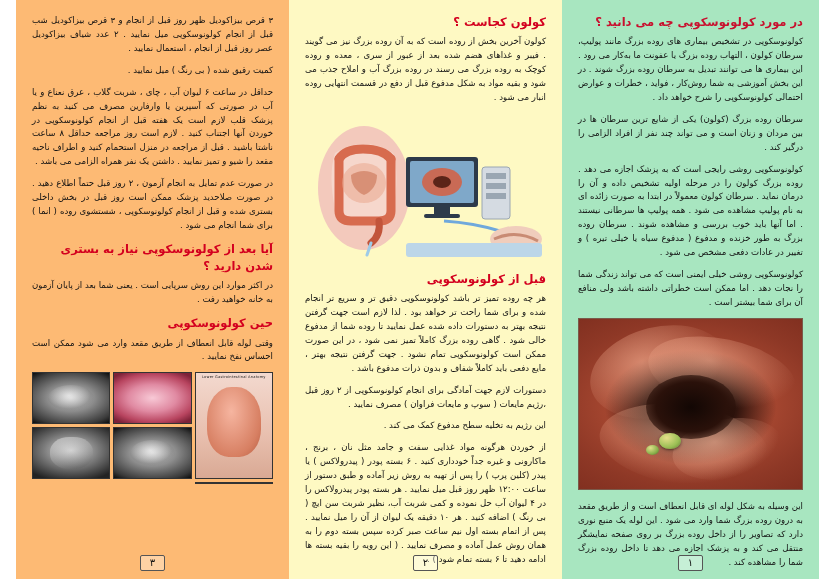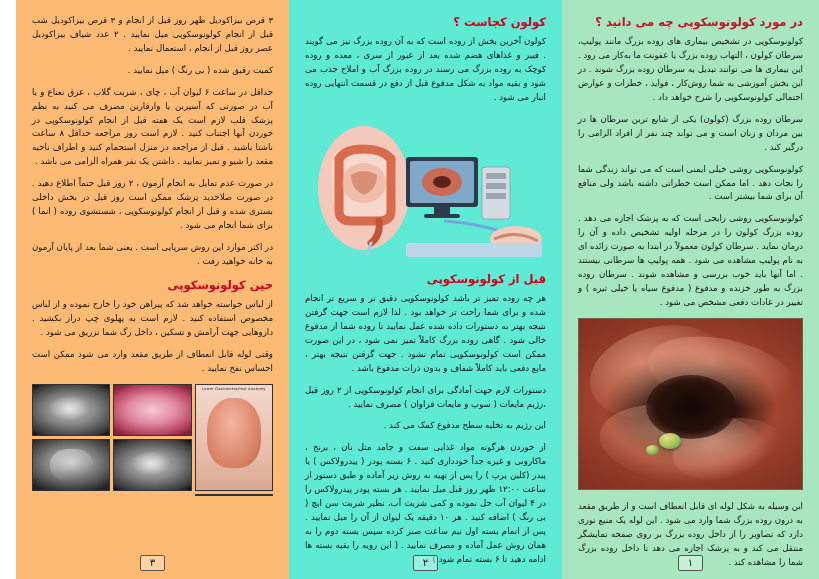--- a/index.html
+++ b/index.html
@@ -15,21 +15,21 @@
     display:flex;
     flex-direction:row; 
   }
   .panel{
     position:relative;
     height:579px;
     box-sizing:border-box;
     padding:14px 16px 30px 16px;
   }
   .panel-1{ width:257px; background:#a8e6c0; }
-  .panel-2{ width:273px; background:#5eead4; }
+  .panel-2{ width:273px; background:#fef9c3; }
   .panel-3{ width:273px; background:#fdba74; }
 
   .sec-title{
     color:#d3001f;
     font-size:11.5px;
     font-weight:bold;
     text-align:right;
     margin:0 0 4px 0;
     line-height:1.5;
     direction:rtl;
@@ -173,22 +173,22 @@
 </style>
 </head>
 <body>
 
 <div class="brochure">
 
   <div class="panel panel-1">
     <h2 class="sec-title">در مورد کولونوسکوپی چه می دانید ؟</h2>
     <p class="body-text">کولونوسکوپی در تشخیص بیماری های روده بزرگ مانند پولیپ، سرطان کولون ، التهاب روده بزرگ یا عفونت ما به‌کار می رود . این بیماری ها می توانند تبدیل به سرطان روده بزرگ شوند . در این بخش آموزشی به شما روش‌کار ، فواید ، خطرات و عوارض احتمالی کولونوسکوپی را شرح خواهد داد .</p>
     <p class="body-text">سرطان روده بزرگ (کولون) یکی از شایع ترین سرطان ها در بین مردان و زنان است و می تواند چند نفر از افراد الزامی را درگیر کند .</p>
+    <p class="body-text">کولونوسکوپی روشی رایجی است که به پزشک اجازه می دهد . روده بزرگ کولون را در مرحله اولیه تشخیص داده و آن را درمان نماید . سرطان کولون معمولاً در ابتدا به صورت زائده ای به نام پولیپ مشاهده می شود . همه پولیپ ها سرطانی نیستند . اما آنها باید خوب بررسی و مشاهده شوند . سرطان روده بزرگ به طور خزنده و مدفوع ( مدفوع سیاه یا خیلی تیره ) و تغییر در عادات دفعی مشخص می شود .</p>
     <p class="body-text">کولونوسکوپی روشی خیلی ایمنی است که می تواند زندگی شما را نجات دهد . اما ممکن است خطراتی داشته باشد ولی منافع آن برای شما بیشتر است .</p>
-    <p class="body-text">کولونوسکوپی روشی رایجی است که به پزشک اجازه می دهد . روده بزرگ کولون را در مرحله اولیه تشخیص داده و آن را درمان نماید . سرطان کولون معمولاً در ابتدا به صورت زائده ای به نام پولیپ مشاهده می شود . همه پولیپ ها سرطانی نیستند . اما آنها باید خوب بررسی و مشاهده شوند . سرطان روده بزرگ به طور خزنده و مدفوع ( مدفوع سیاه یا خیلی تیره ) و تغییر در عادات دفعی مشخص می شود .</p>
 
     <div class="colon-photo">
       <div class="fold f1"></div>
       <div class="fold f2"></div>
       <div class="fold f3"></div>
       <div class="fold f4"></div>
       <div class="dark-center"></div>
       <div class="polyp"></div>
       <div class="polyp2"></div>
     </div>
@@ -240,24 +240,24 @@
 
     <div class="page-num"><span>۲</span></div>
   </div>
 
   <div class="panel panel-3">
     <p class="body-text">۳ قرص بیزاکودیل ظهر روز قبل از انجام و ۳ قرص بیزاکودیل شب قبل از انجام کولونوسکوپی میل نمایید . ۲ عدد شیاف بیزاکودیل عصر روز قبل از انجام ، استعمال نمایید .</p>
     <p class="body-text">کمیت رقیق شده ( بی رنگ ) میل نمایید .</p>
     <p class="body-text">حداقل در ساعت ۶ لیوان آب ، چای ، شربت گلاب ، عرق نعناع و یا آب در صورتی که آسپرین یا وارفارین مصرف می کنید به نظم پزشک قلب لازم است یک هفته قبل از انجام کولونوسکوپی در خوردن آنها اجتناب کنید . لازم است روز مراجعه حداقل ۸ ساعت ناشتا باشید . قبل از مراجعه در منزل استحمام کنید و اطراف ناحیه مقعد را شیو و تمیز نمایید . داشتن یک نفر همراه الزامی می باشد .</p>
     <p class="body-text">در صورت عدم تمایل به انجام آزمون ، ۲ روز قبل حتماً اطلاع دهید . در صورت صلاحدید پزشک ممکن است روز قبل در بخش داخلی بستری شده و قبل از انجام کولونوسکوپی ، شستشوی روده ( انما ) برای شما انجام می شود .</p>
 
+    <h2 class="sec-title">آیا بعد از کولونوسکوپی نیاز به بستری شدن دارید ؟</h2>
     <p class="body-text">در اکثر موارد این روش سرپایی است . یعنی شما بعد از پایان آزمون به خانه خواهید رفت .</p>
 
     <h2 class="sec-title">حین کولونوسکوپی</h2>
-    <p class="body-text">از لباس خواسته خواهد شد که پیراهن خود را خارج نموده و از لباس مخصوص استفاده کنید . لازم است به پهلوی چپ دراز بکشید . داروهایی جهت آرامش و تسکین ، داخل رگ شما تزریق می شود .</p>
     <p class="body-text">وقتی لوله قابل انعطاف از طریق مقعد وارد می شود ممکن است احساس نفخ نمایید .</p>
 
     <div class="photo-grid">
       <div class="ph ph-anat">
         <div class="lbl">Lower Gastrointestinal Anatomy</div>
         <div class="tube"></div>
         <div class="organ"></div>
       </div>
       <div class="ph ph-endo"></div>
       <div class="ph ph-ct1"></div>

